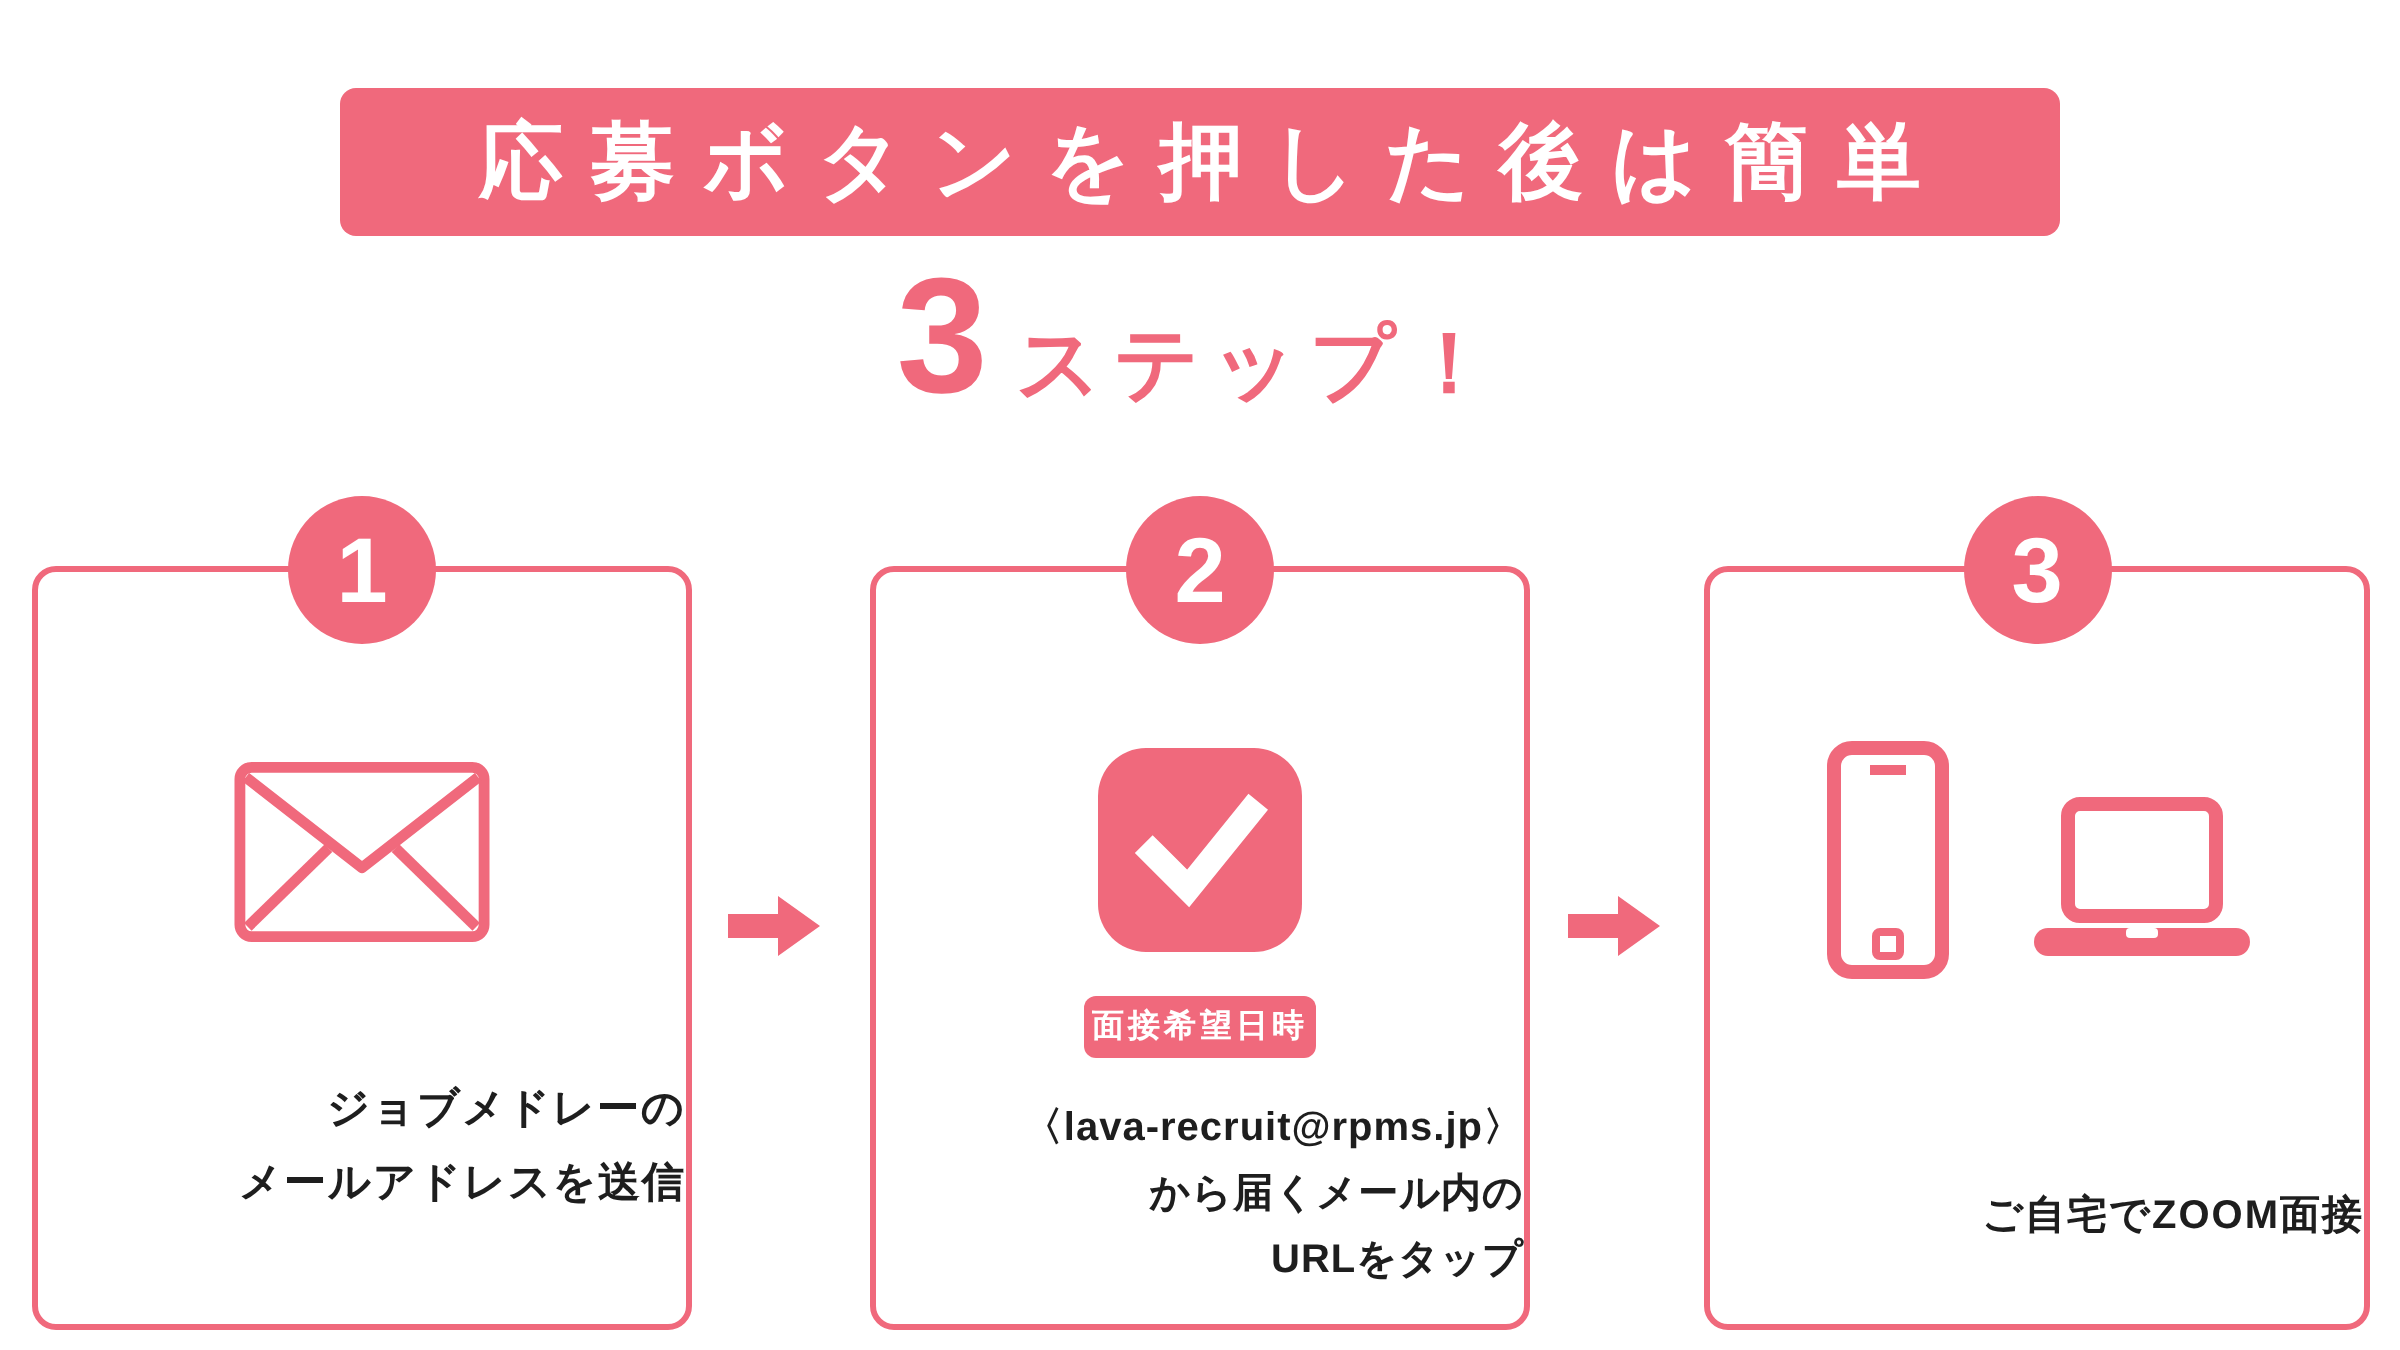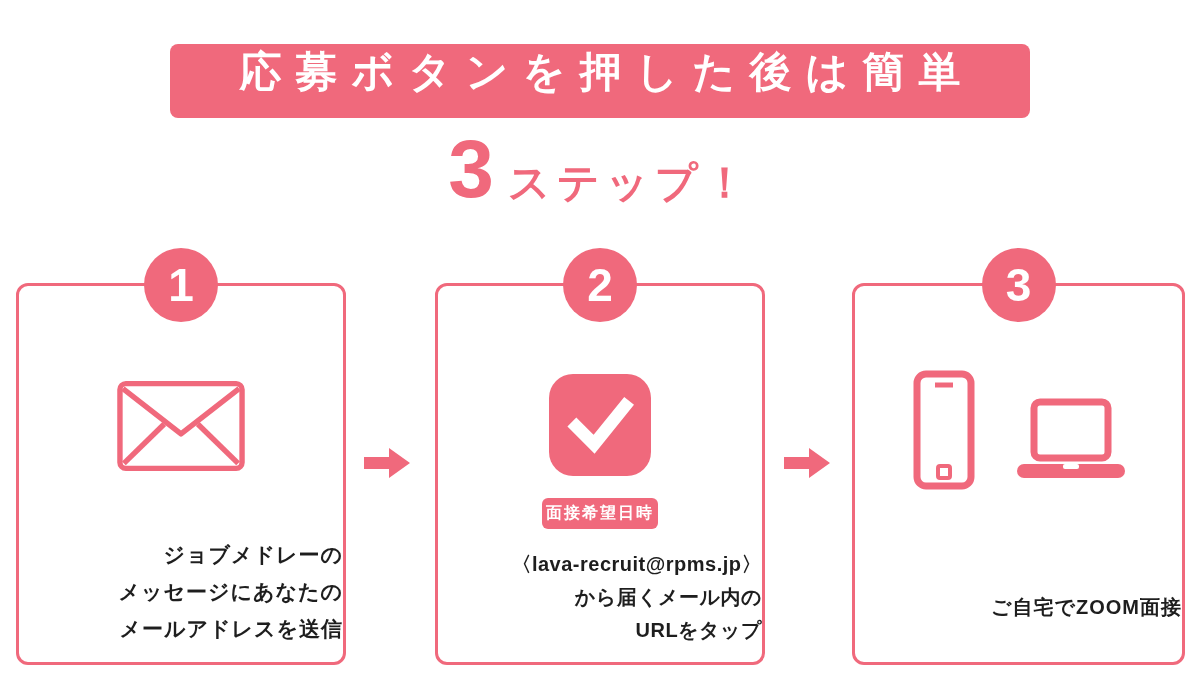--- a/index.html
+++ b/index.html
@@ -12,21 +12,21 @@
     background:#fff;
   }
   .canvas{
     position:relative;width:1200px;height:675px;background:#fff;overflow:hidden;
   }
 
   
   .banner{
     position:absolute;left:170px;top:44px;width:860px;height:74px;
     background:var(--pink);border-radius:8px;
-    display:flex;justify-content:center;
+    display:flex;align-items:center;justify-content:center;
   }
   .banner-title{
     color:#fff;font-size:42px;font-weight:800;letter-spacing:14px;margin-right:-14px;
     white-space:nowrap;
   }
 
   
   .subtitle{
     position:absolute;left:0;top:128px;width:1200px;
     display:flex;justify-content:center;align-items:baseline;gap:14px;
@@ -107,21 +107,20 @@
         <svg width="128" height="92" viewBox="0 0 130 92" fill="none">
           <rect x="3" y="3" width="124" height="86" rx="6" stroke="#F0697C" stroke-width="5.5"></rect>
           <polyline points="6,8 65,54 124,8" stroke="#F0697C" stroke-width="5.5" fill="none" stroke-linejoin="round"></polyline>
           <line x1="7" y1="84" x2="48" y2="44" stroke="#F0697C" stroke-width="5.5"></line>
           <line x1="123" y1="84" x2="82" y2="44" stroke="#F0697C" stroke-width="5.5"></line>
         </svg>
       </span>
     </div>
     <div class="card-text">
       <div>ジョブメドレーの</div>
-      <div>メッセージにあなたの</div>
       <div>メールアドレスを送信</div>
     </div>
   </div>
 
   <div class="arrow arrow1">
     <svg width="48" height="34" viewBox="0 0 48 34">
       <polygon points="0,11 25,11 25,2 46,17 25,32 25,23 0,23" fill="#F0697C"></polygon>
     </svg>
   </div>
 

